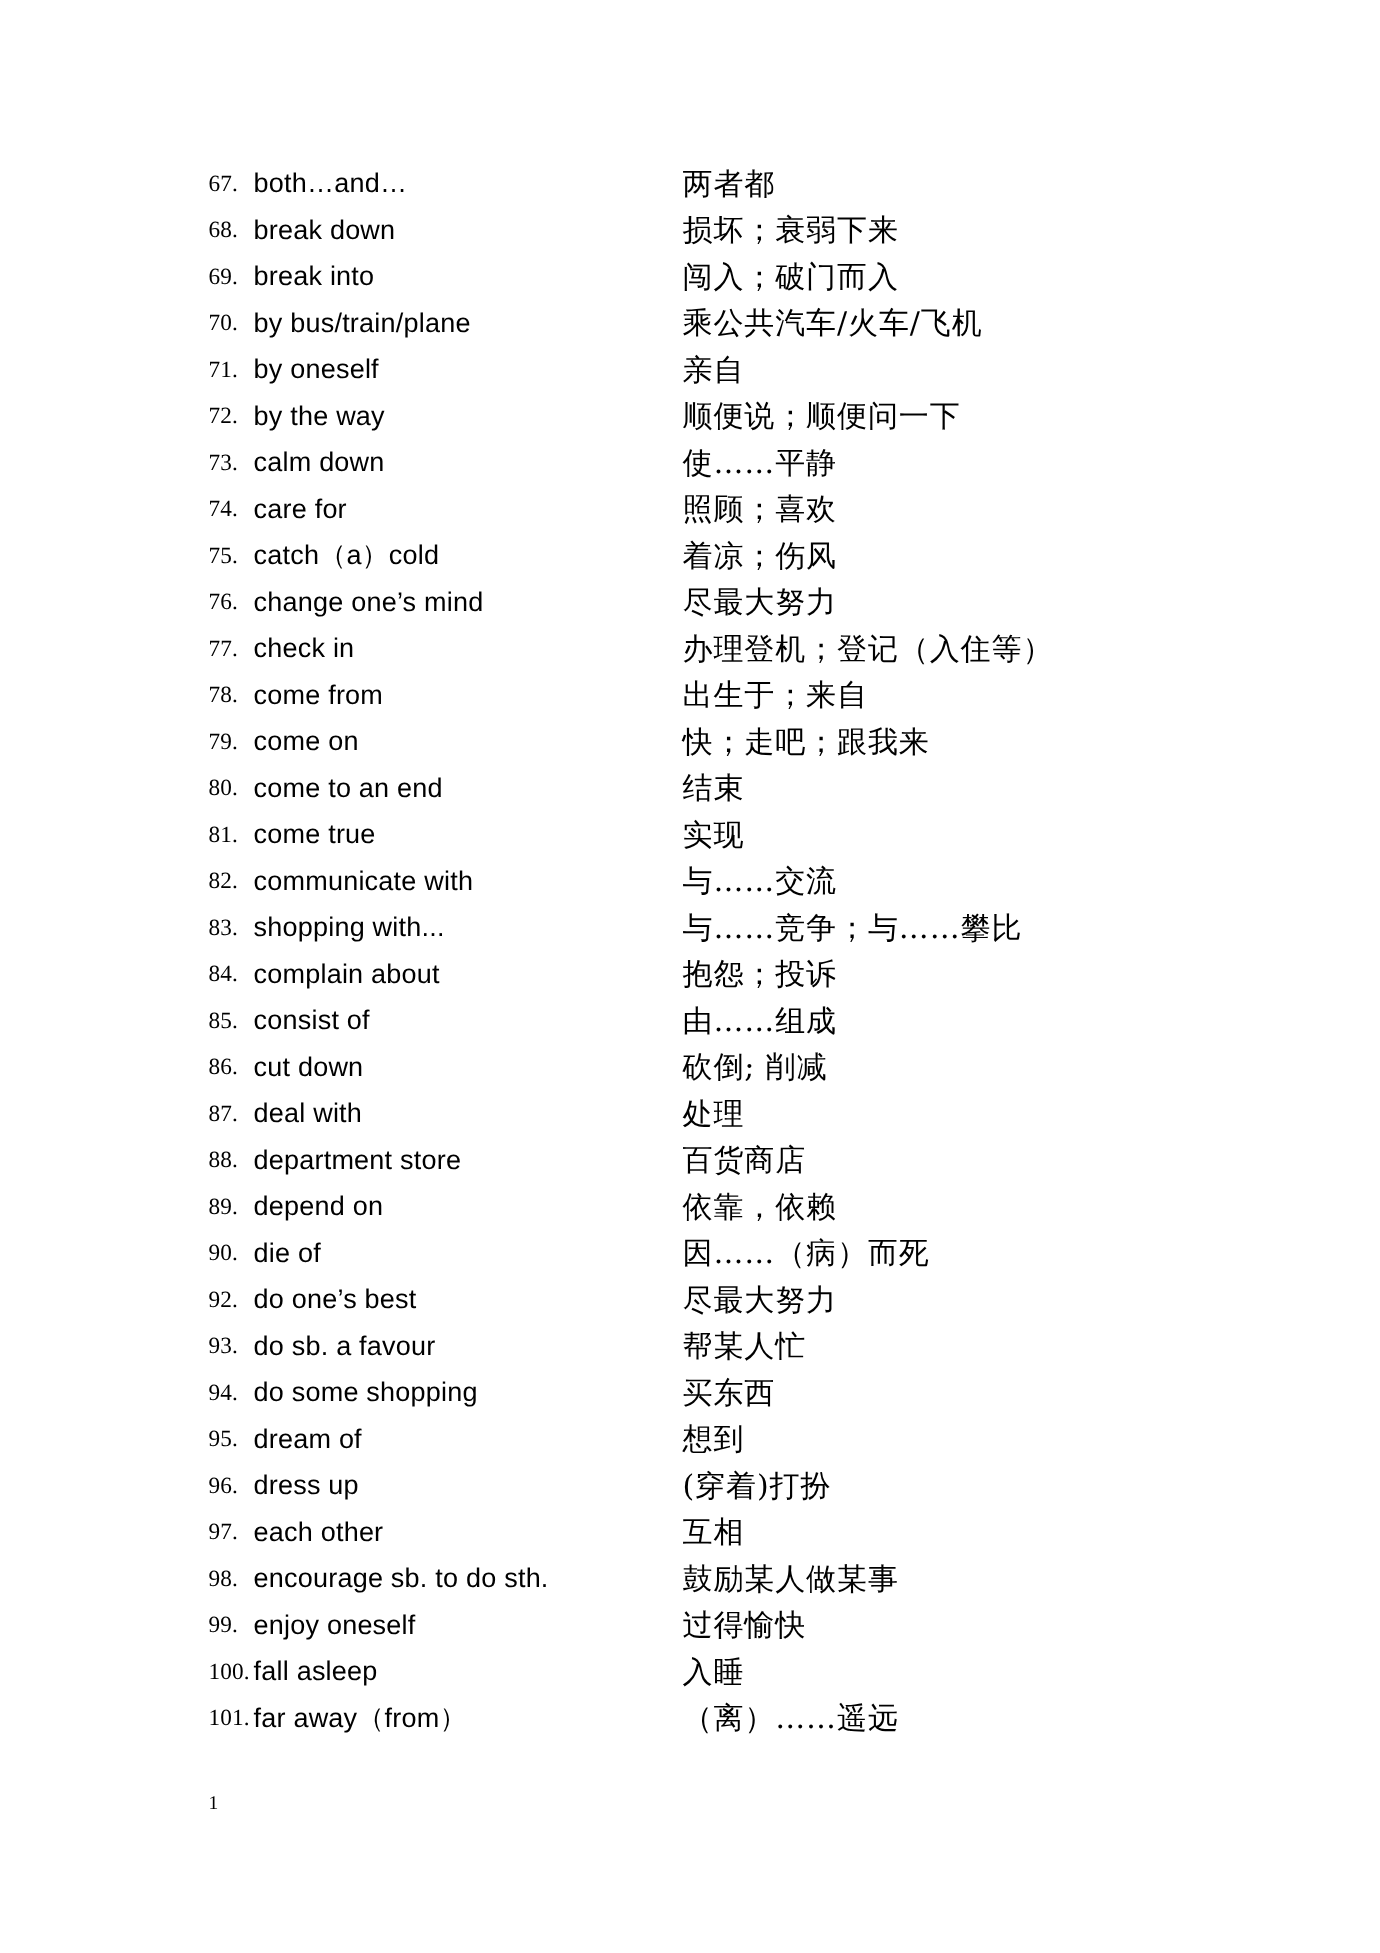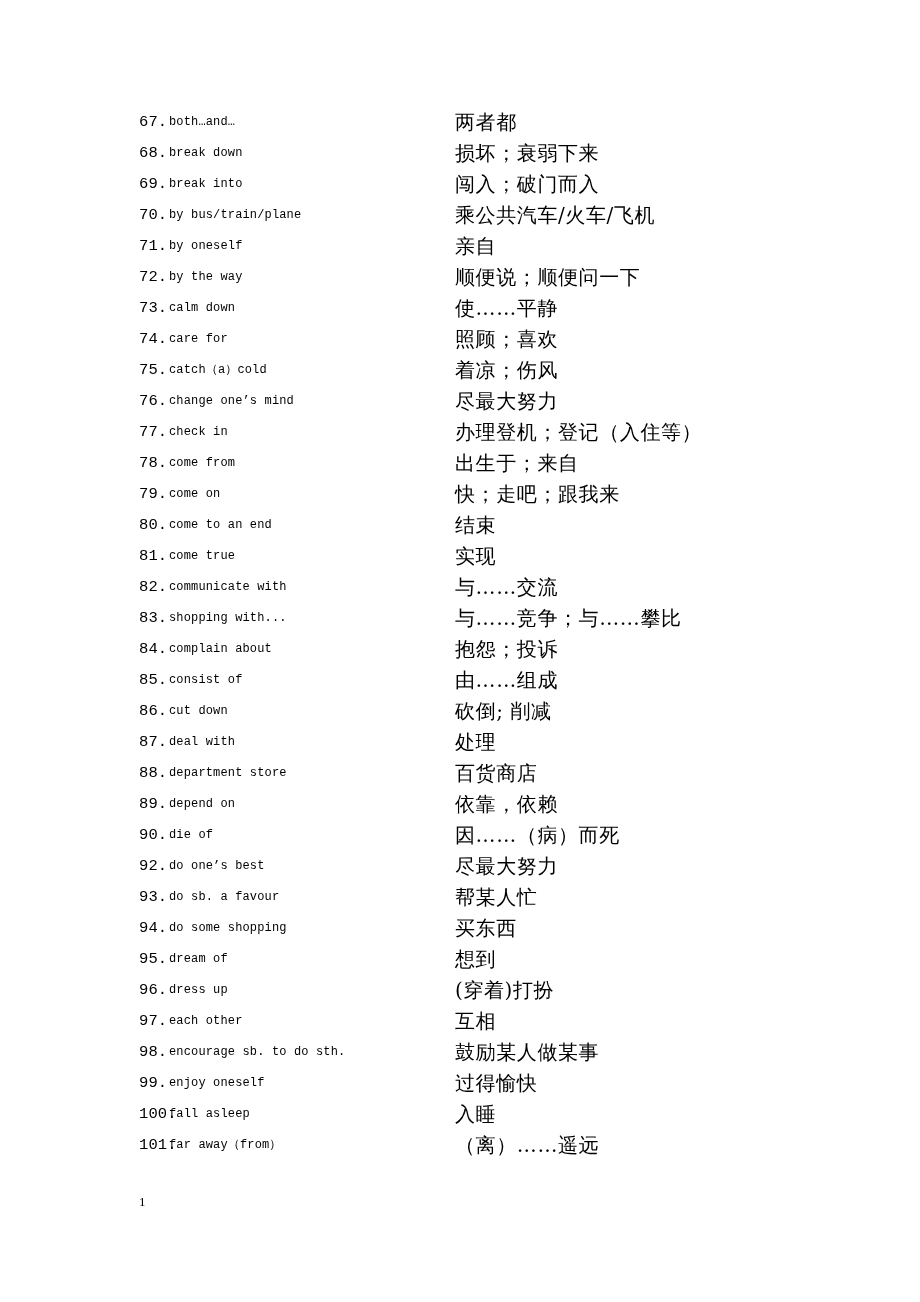--- a/index.html
+++ b/index.html
@@ -39,31 +39,31 @@
     line-height: 31px;
     white-space: nowrap;
   }
 
   .row-num {
     position: absolute;
     left: 0;
     top: 0;
     width: 28px;
     text-align: left;
-    font-family: Liberation Mono, monospace;
+    font-family: Liberation Serif, serif;
     font-size: 15.5px;
     letter-spacing: 0.1px;
   }
 
   .row-en {
     position: absolute;
     left: 30px;
     top: 0;
-    font-family: Liberation Mono, monospace;
-    font-size: 12px;
+    font-family: Liberation Sans, sans-serif;
+    font-size: 18px;
     letter-spacing: 0.15px;
   }
 
   .row-zh {
     position: absolute;
     left: 316px;
     top: 0;
     font-family: "DejaVu Serif", "Liberation Serif", serif;
     font-size: 20px;
     letter-spacing: 0.6px;

